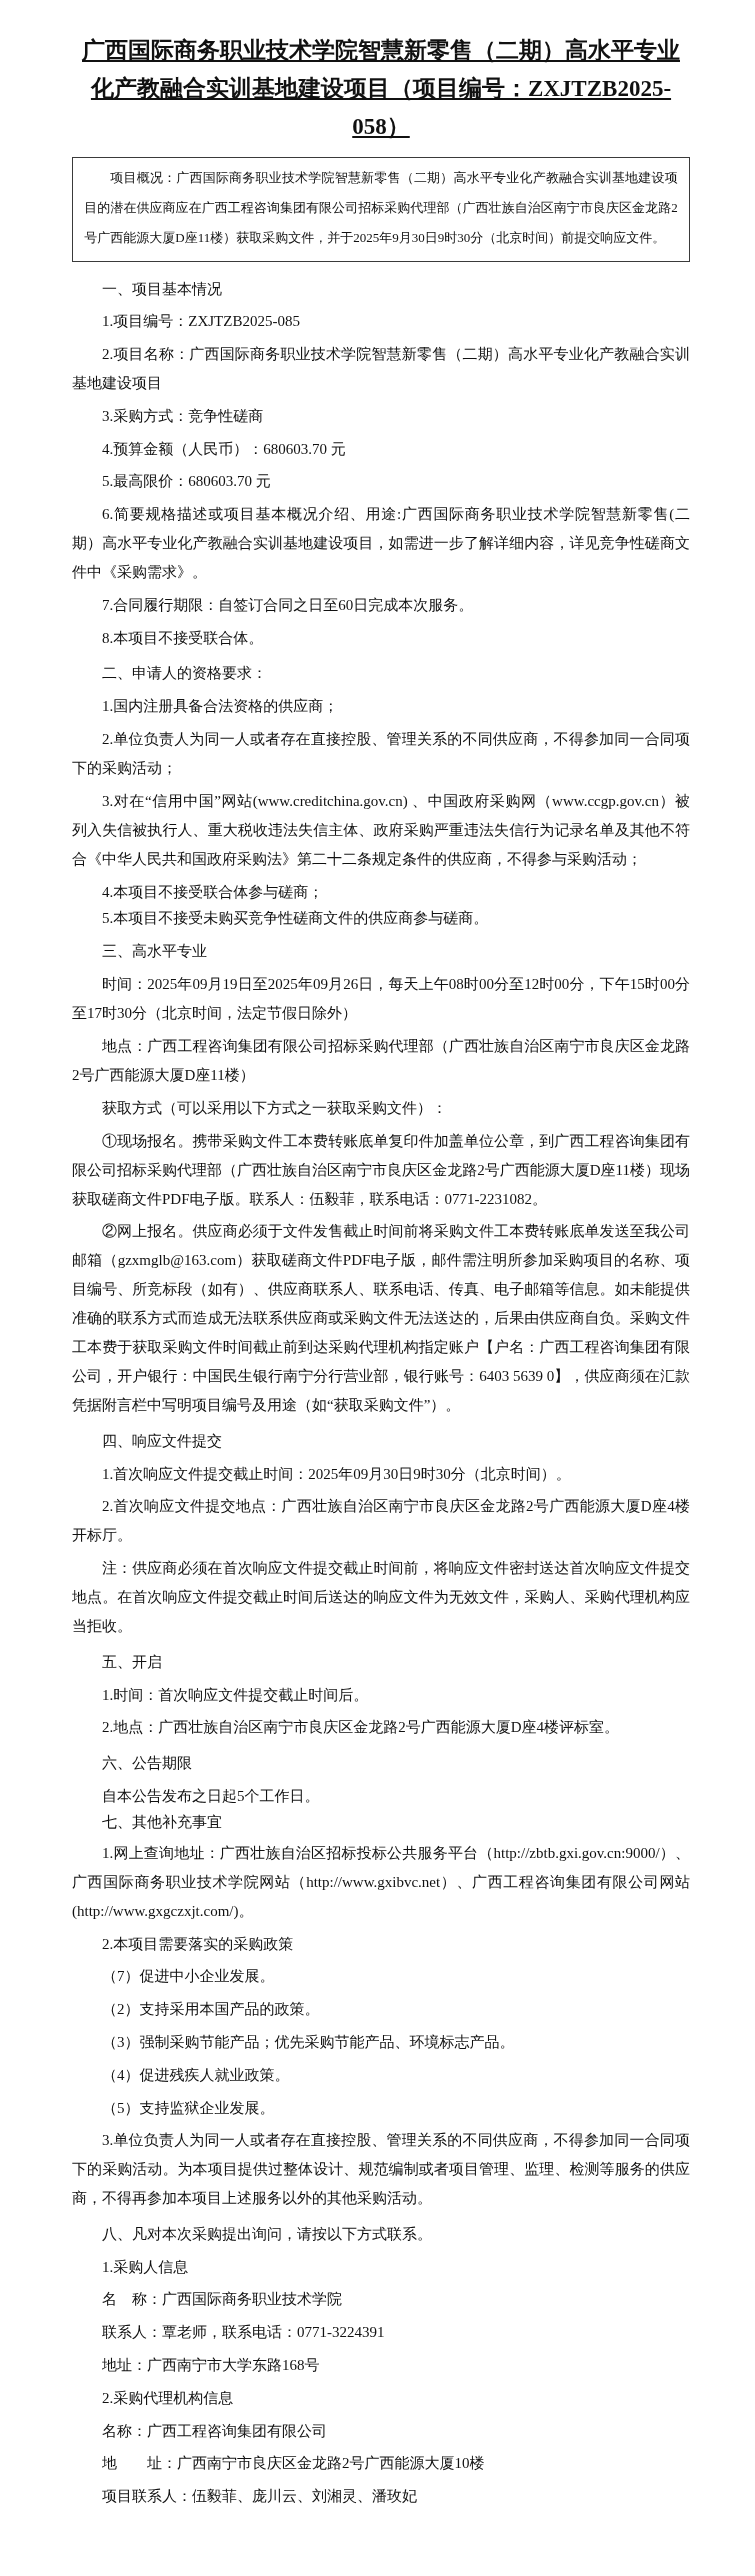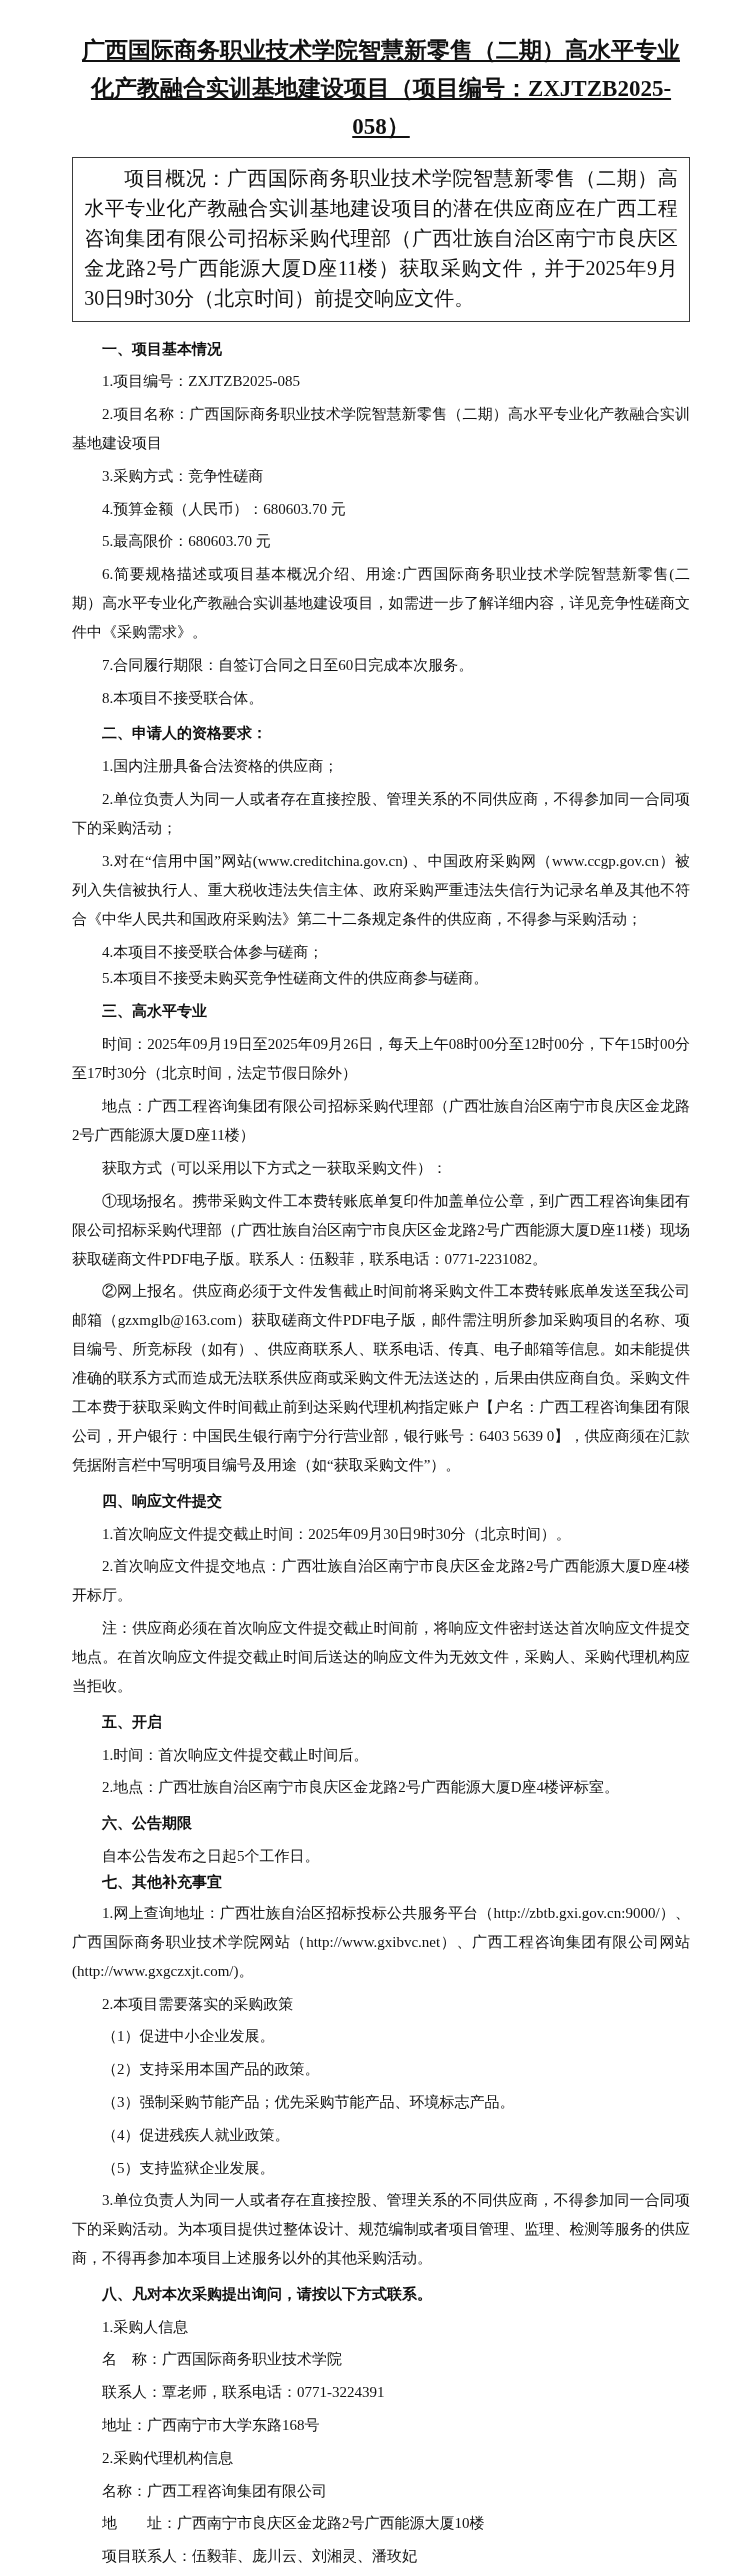--- a/index.html
+++ b/index.html
@@ -8,27 +8,27 @@
     width:756px; min-height:2576px; margin:0 auto; background:#ffffff;
     box-sizing:border-box; padding:28px 66px 57px 72px;
   }
   .title { font-weight:bold; text-align:center; font-size:23px; line-height:38px; margin:3.8px 0 11.3px 0; }
   .title div { text-align:center;text-decoration:underline; }
   .overview-box {
     border:1.9px solid #3a3a3a; box-sizing:border-box;
     padding:4.7px 11.3px 8.5px 11.3px; margin:11.3px 0 7.6px 0;
   }
   .overview-box p {
-    margin:0; font-size:20px; line-height:30px; text-indent:2em; text-align:justify;
+    margin:0; font-size:13px; line-height:30px; text-indent:2em; text-align:justify;
   }
   .para, .heading {
     font-size:15px; line-height:29px; margin:0; padding:1.9px 0;
     text-indent:2em; text-align:justify;
   }
-  .heading { font-weight:bold; text-align:left; padding-top:4.7px; }
+  .heading { font-weight:normal; text-align:left; padding-top:4.7px; }
   .tight { padding:0; margin-top:-4.7px; }
 </style>
 </head>
 <body>
 
 <div class="page">
   <h1 class="title">
     <div>广西国际商务职业技术学院智慧新零售（二期）高水平专业</div>
     <div>化产教融合实训基地建设项目（项目编号：ZXJTZB2025-058）</div>
   </h1>
@@ -64,21 +64,21 @@
       <p class="para">2.首次响应文件提交地点：广西壮族自治区南宁市良庆区金龙路2号广西能源大厦D座4楼开标厅。</p>
       <p class="para">注：供应商必须在首次响应文件提交截止时间前，将响应文件密封送达首次响应文件提交地点。在首次响应文件提交截止时间后送达的响应文件为无效文件，采购人、采购代理机构应当拒收。</p>
       <p class="heading">五、开启</p>
       <p class="para">1.时间：首次响应文件提交截止时间后。</p>
       <p class="para">2.地点：广西壮族自治区南宁市良庆区金龙路2号广西能源大厦D座4楼评标室。</p>
       <p class="heading">六、公告期限</p>
       <p class="para">自本公告发布之日起5个工作日。</p>
       <p class="heading tight">七、其他补充事宜</p>
       <p class="para">1.网上查询地址：广西壮族自治区招标投标公共服务平台（http://zbtb.gxi.gov.cn:9000/）、广西国际商务职业技术学院网站（http://www.gxibvc.net）、广西工程咨询集团有限公司网站(http://www.gxgczxjt.com/)。</p>
       <p class="para">2.本项目需要落实的采购政策</p>
-      <p class="para">（1）促进中小企业发展。</p>
+      <p class="para">（7）促进中小企业发展。</p>
       <p class="para">（2）支持采用本国产品的政策。</p>
       <p class="para">（3）强制采购节能产品；优先采购节能产品、环境标志产品。</p>
       <p class="para">（4）促进残疾人就业政策。</p>
       <p class="para">（5）支持监狱企业发展。</p>
       <p class="para">3.单位负责人为同一人或者存在直接控股、管理关系的不同供应商，不得参加同一合同项下的采购活动。为本项目提供过整体设计、规范编制或者项目管理、监理、检测等服务的供应商，不得再参加本项目上述服务以外的其他采购活动。</p>
       <p class="heading">八、凡对本次采购提出询问，请按以下方式联系。</p>
       <p class="para">1.采购人信息</p>
       <p class="para">名　称：广西国际商务职业技术学院</p>
       <p class="para">联系人：覃老师，联系电话：0771-3224391</p>
       <p class="para">地址：广西南宁市大学东路168号</p>

